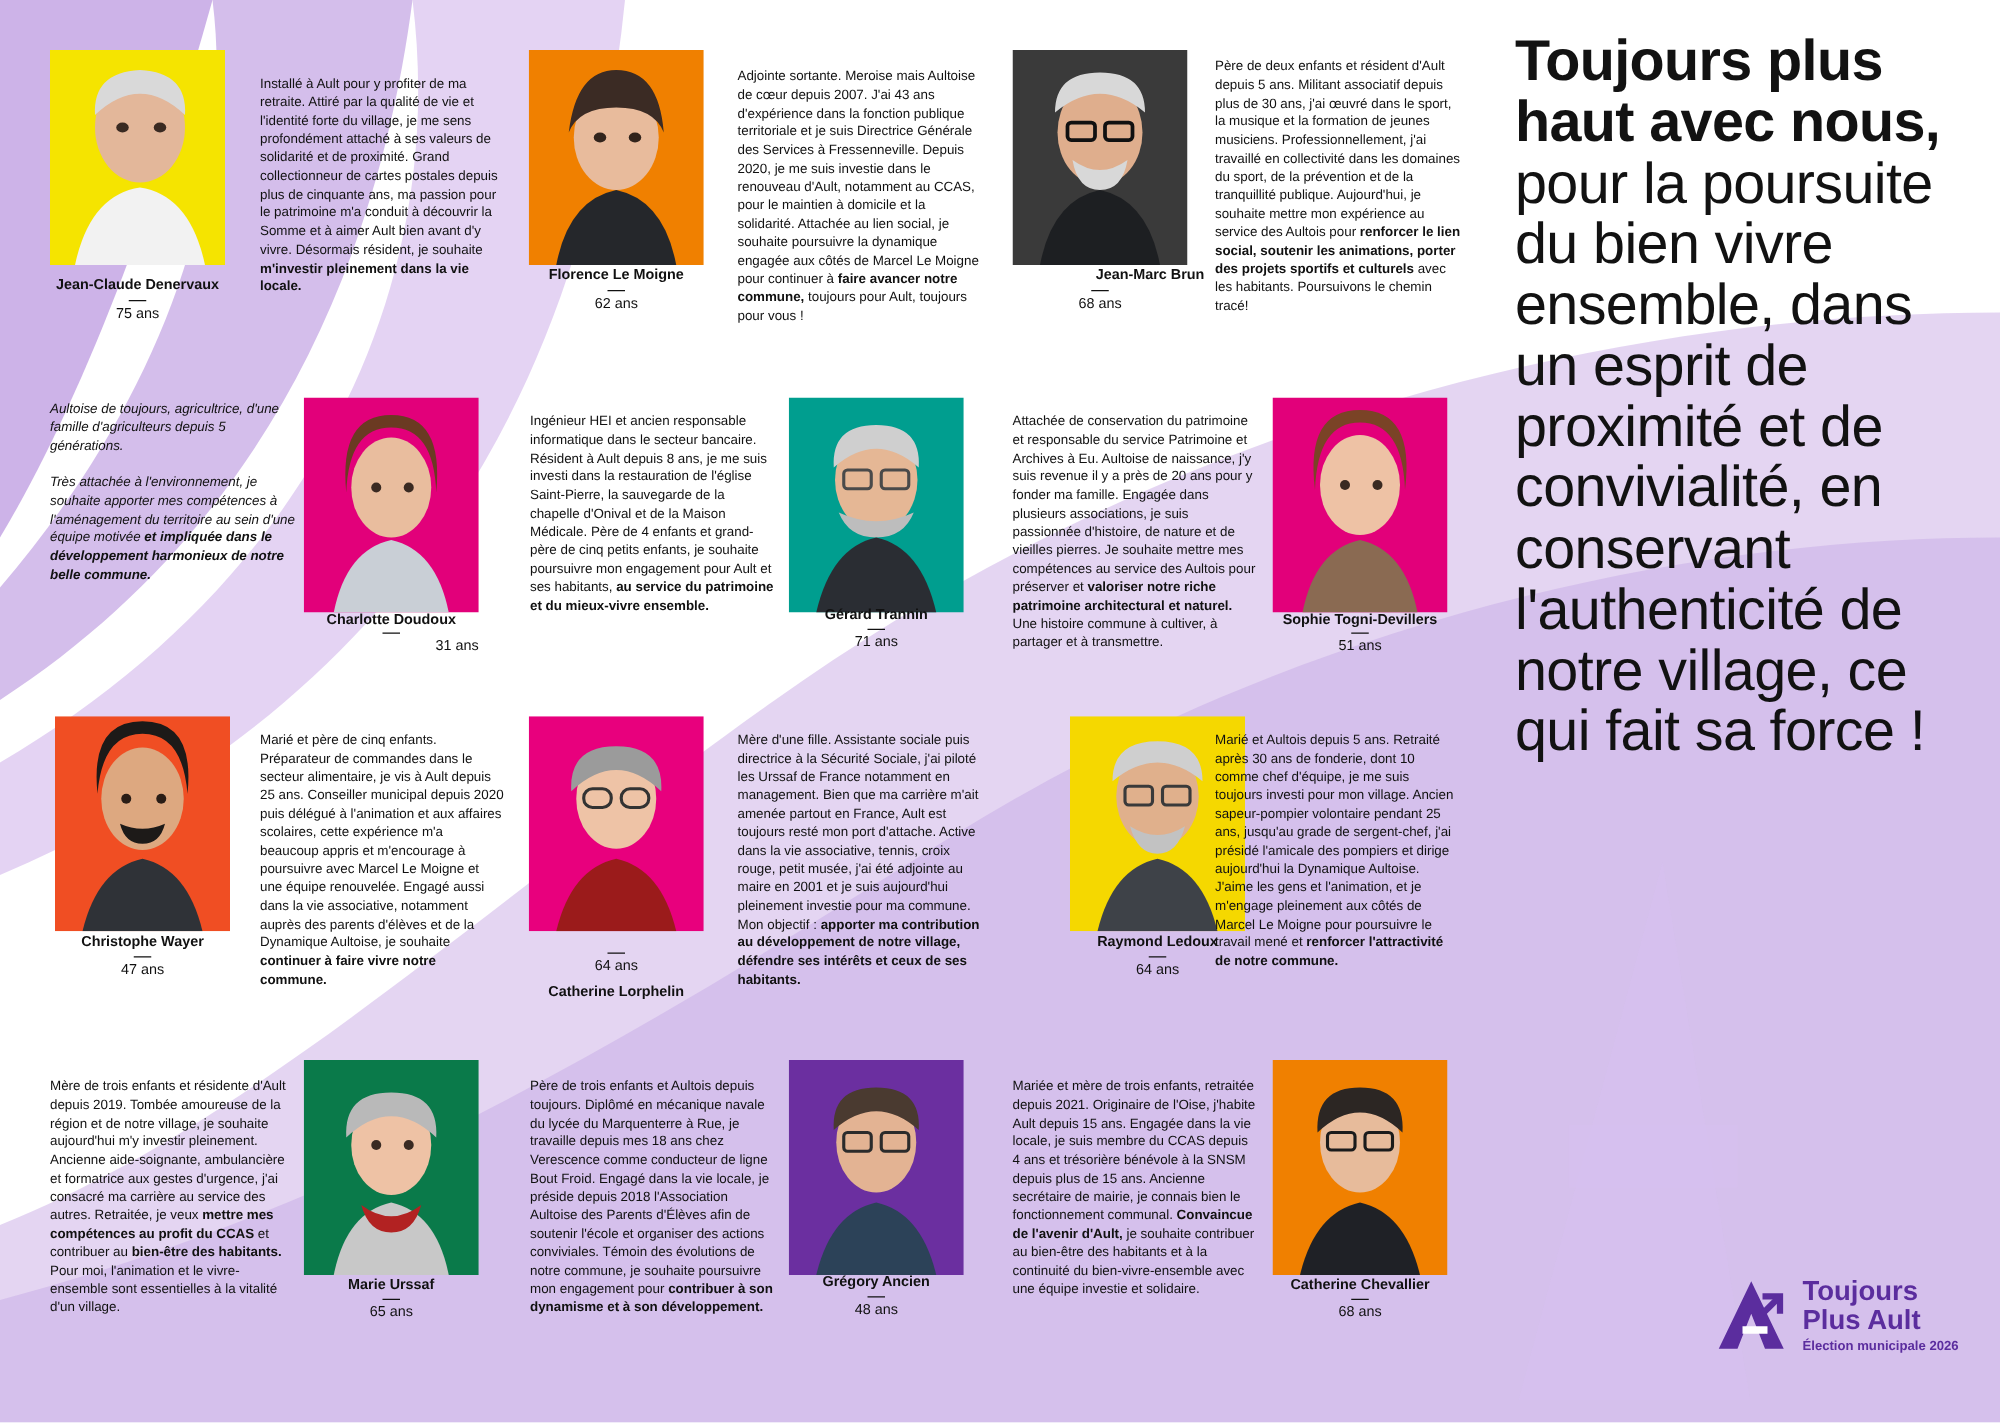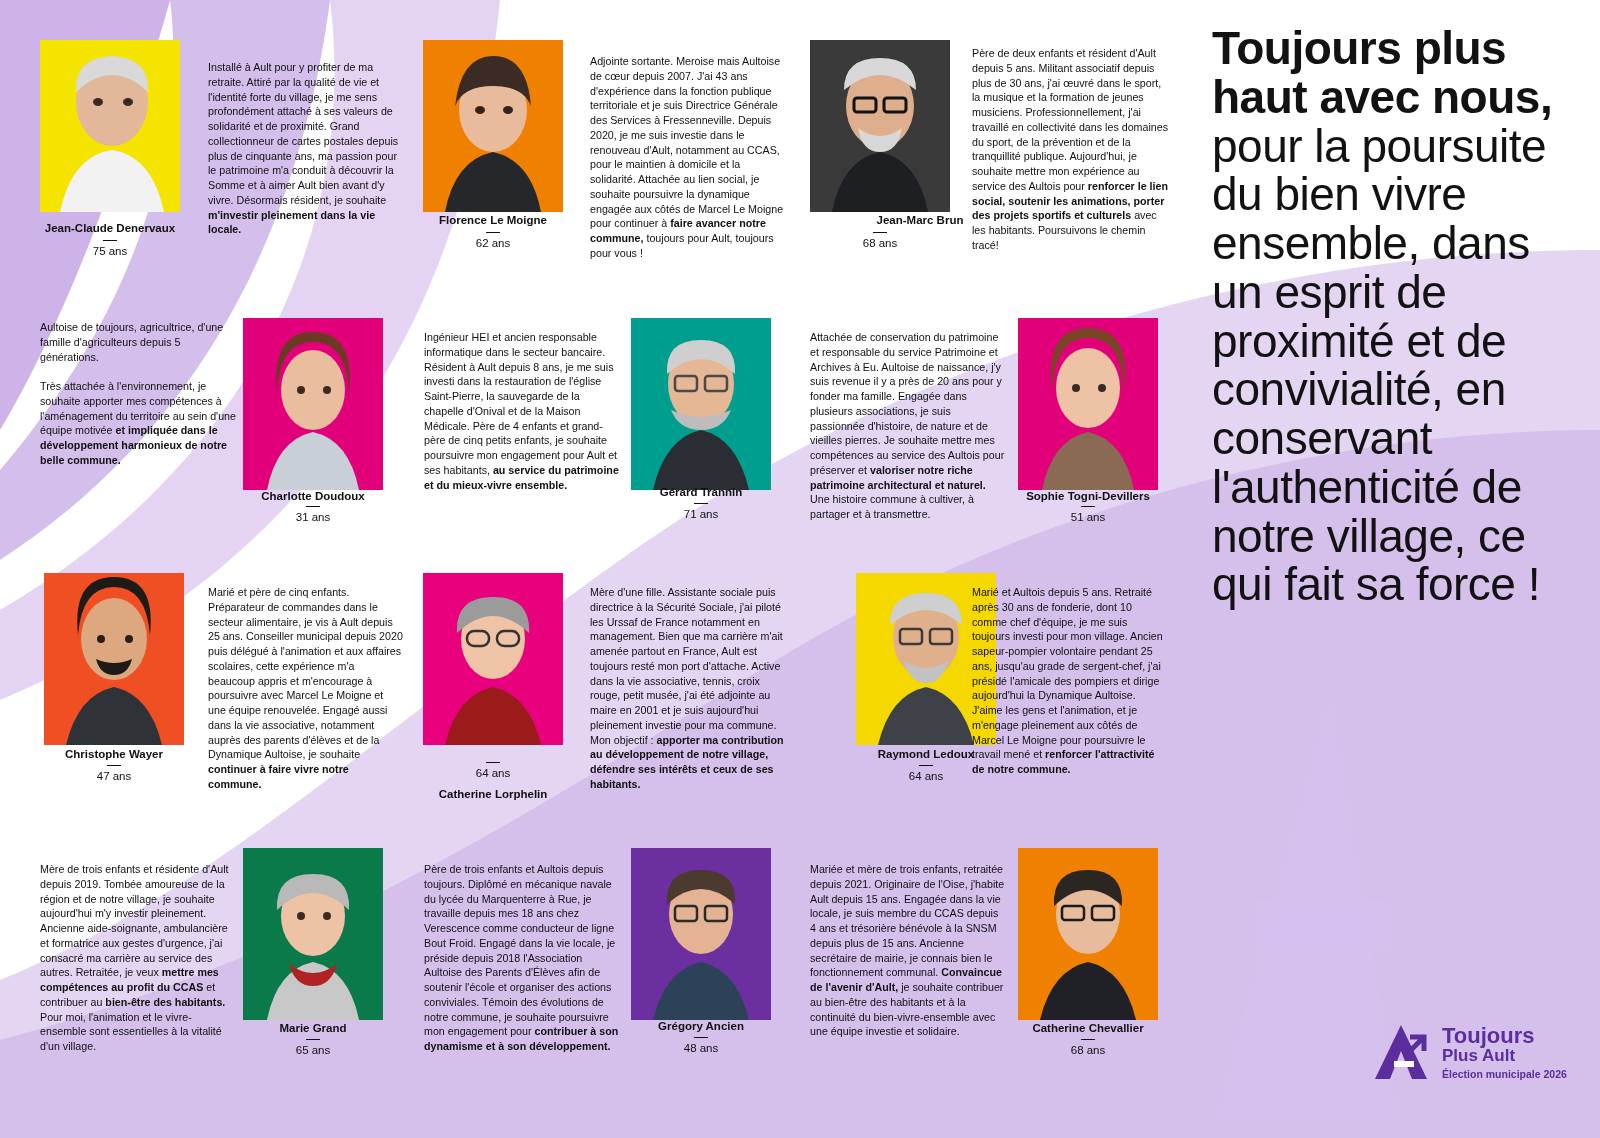--- a/index.html
+++ b/index.html
@@ -30,21 +30,21 @@
   .headline .light { font-weight:normal; }
 
   
   .logo {
     position:absolute; left:1370px; top:1002px; width:215px; height:100px;
     display:flex; align-items:center; gap:10px;
   }
   .logo-mark { width:62px; height:62px; flex:0 0 62px; }
   .logo-text { color:#5b2d9e; line-height:1.06; }
   .logo-text .l1 { font-size:22px; font-weight:bold; }
-  .logo-text .l2 { font-size:17px; font-weight:bold; }
+  .logo-text .l2 { font-size:22px; font-weight:bold; }
   .logo-text .l3 { font-size:10.5px; font-weight:bold; margin-top:4px; }
 
   
   .card { position:absolute; }
   .photo {
     position:absolute;
     width:140px; height:172px;
     background-size:cover;
   }
   .photo svg { display:block; }
@@ -162,22 +162,22 @@
           <rect width="140" height="172" fill="#e2007a"></rect>
           <ellipse cx="70" cy="72" rx="32" ry="40" fill="#e9bd9e"></ellipse>
           <path d="M34 76 q2 -52 36 -52 q34 0 36 52 q6 -62 -36 -62 q-42 0 -36 62z" fill="#6b3a22"></path>
           <path d="M24 172 q10 -50 46 -58 q36 8 46 58z" fill="#c9cfd6"></path>
           <ellipse cx="58" cy="72" rx="4" ry="4" fill="#3a2a22"></ellipse>
           <ellipse cx="84" cy="72" rx="4" ry="4" fill="#3a2a22"></ellipse>
         </svg>
     </div>
     <div class="name" style="left:243px; top:490px;">Charlotte Doudoux</div>
     <div class="rule" style="left:306px; top:506px;"></div>
-    <div class="age" style="left:243px; top:511px;">31 ans</div>
-    <div class="bio" style="left:40px; top:320px; width:196px;">Aultoise de toujours, agricultrice, d'une famille d'agriculteurs depuis 5 générations.<br><br>Très attachée à l'environnement, je souhaite apporter mes compétences à l'aménagement du territoire au sein d'une équipe motivée <b>et impliquée dans le développement harmonieux de notre belle commune.</b></div>
+    <div class="age" style="left:243px; top:511px;text-align:right;">31 ans</div>
+    <div class="bio" style="left:40px; top:320px; width:196px;font-style:italic;">Aultoise de toujours, agricultrice, d'une famille d'agriculteurs depuis 5 générations.<br><br>Très attachée à l'environnement, je souhaite apporter mes compétences à l'aménagement du territoire au sein d'une équipe motivée <b>et impliquée dans le développement harmonieux de notre belle commune.</b></div>
   </div>
 
   <div class="card">
     <div class="photo" style="left:631px; top:318px;">
       <svg width="140" height="172" viewBox="0 0 140 172">
           <rect width="140" height="172" fill="#009e8f"></rect>
           <ellipse cx="70" cy="66" rx="33" ry="41" fill="#e5b795"></ellipse>
           <path d="M36 56 q34 -30 68 0 q2 -34 -34 -34 q-36 0 -34 34z" fill="#cfcfcf"></path>
           <path d="M40 92 q30 14 60 0 q-8 20 -30 20 q-22 0 -30 -20z" fill="#bdbdbd"></path>
           <path d="M22 172 q12 -52 48 -60 q36 8 48 60z" fill="#2a2d33"></path>
@@ -266,21 +266,21 @@
       <svg width="140" height="172" viewBox="0 0 140 172">
           <rect width="140" height="172" fill="#0a7a4a"></rect>
           <ellipse cx="70" cy="68" rx="32" ry="40" fill="#eec2a5"></ellipse>
           <path d="M34 62 q36 -34 72 0 q2 -36 -36 -36 q-38 0 -36 36z" fill="#b9b9b9"></path>
           <path d="M24 172 q10 -50 46 -58 q36 8 46 58z" fill="#c8c8c8"></path>
           <path d="M46 116 q24 18 48 0 q-6 22 -24 22 q-18 0 -24 -22z" fill="#b22222"></path>
           <ellipse cx="58" cy="68" rx="4" ry="4" fill="#3a2a22"></ellipse>
           <ellipse cx="84" cy="68" rx="4" ry="4" fill="#3a2a22"></ellipse>
         </svg>
     </div>
-    <div class="name" style="left:243px; top:1022px;">Marie Grand</div>
+    <div class="name" style="left:243px; top:1022px;">Marie Urssaf</div>
     <div class="rule" style="left:306px; top:1039px;"></div>
     <div class="age" style="left:243px; top:1044px;">65 ans</div>
     <div class="bio" style="left:40px; top:862px; width:196px;">Mère de trois enfants et résidente d'Ault depuis 2019. Tombée amoureuse de la région et de notre village, je souhaite aujourd'hui m'y investir pleinement. Ancienne aide-soignante, ambulancière et formatrice aux gestes d'urgence, j'ai consacré ma carrière au service des autres. Retraitée, je veux <b>mettre mes compétences au profit du CCAS</b> et contribuer au <b>bien-être des habitants.</b> Pour moi, l'animation et le vivre-ensemble sont essentielles à la vitalité d'un village.</div>
   </div>
 
   <div class="card">
     <div class="photo" style="left:631px; top:848px;">
       <svg width="140" height="172" viewBox="0 0 140 172">
           <rect width="140" height="172" fill="#6b2fa0"></rect>
           <ellipse cx="70" cy="66" rx="32" ry="40" fill="#e3b393"></ellipse>

